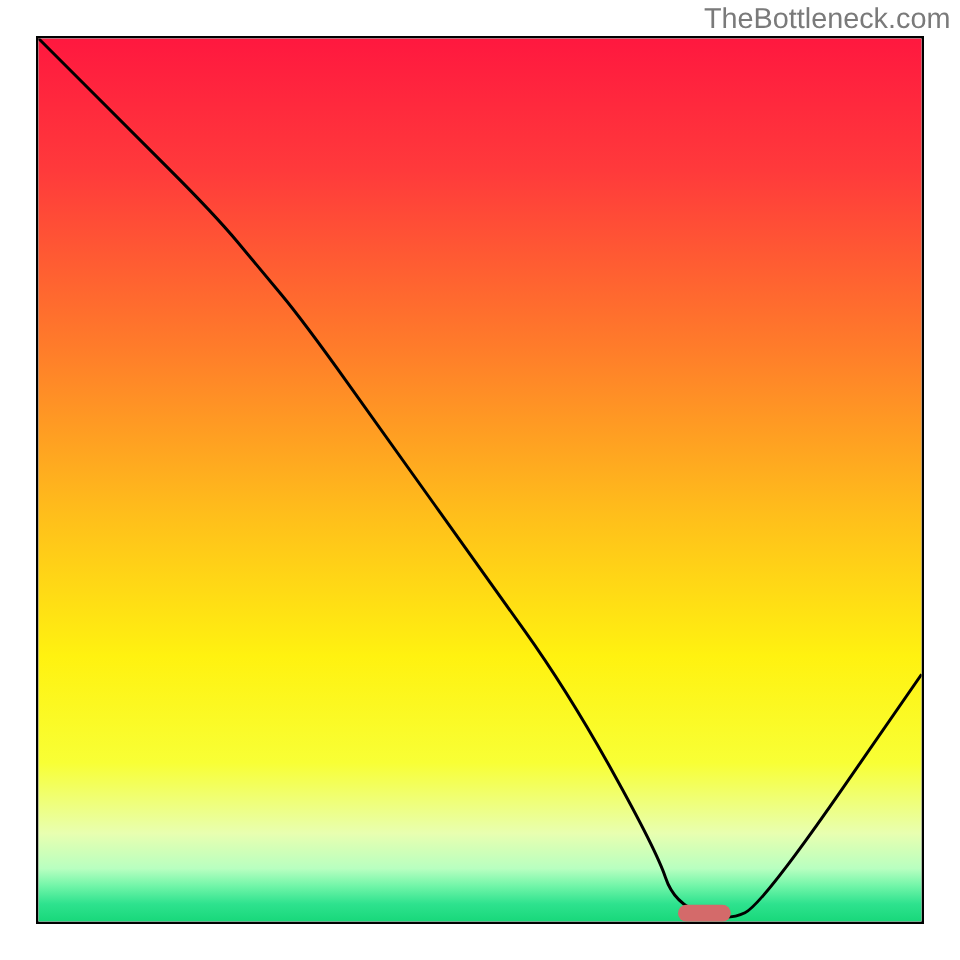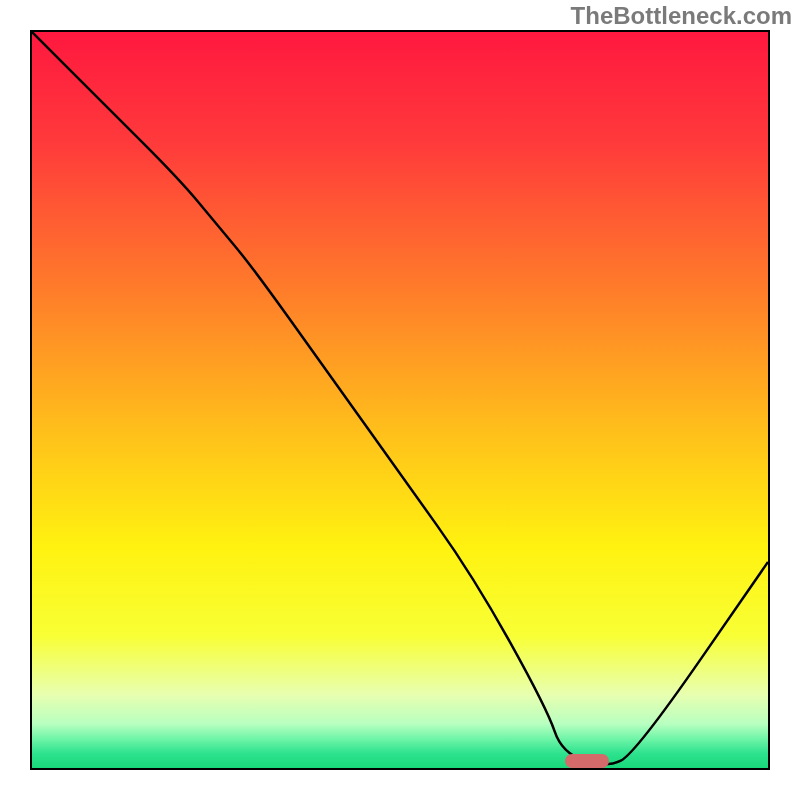--- a/index.html
+++ b/index.html
@@ -13,21 +13,21 @@
       background: #ffffff;
       position: relative;
       font-family: Arial, sans-serif;
     }
     .watermark {
       position: absolute;
       top: 2px;
       right: 8px;
       font-size: 24px;
       color: #7a7a7a;
-      font-weight: bold;
+      font-weight: normal;
       z-index: 10;
     }
     .chart-container {
       position: absolute;
       top: 30px;
       left: 30px;
       width: 740px;
       height: 740px;
       border: 2.5px solid #000;
     }

